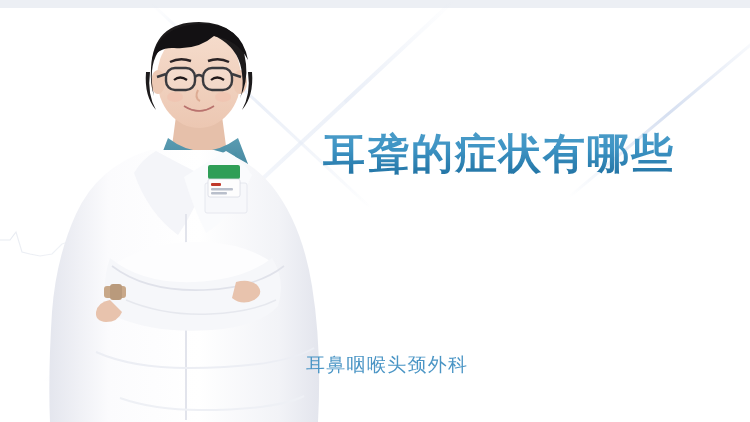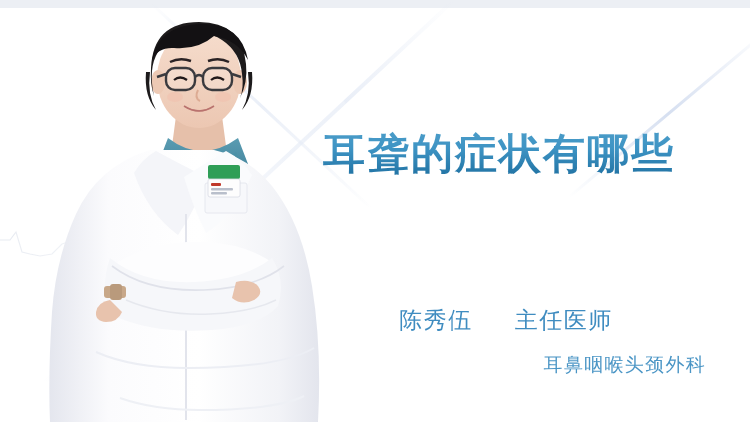--- a/index.html
+++ b/index.html
@@ -119,21 +119,21 @@
     font-size: 23px;
     letter-spacing: 1.5px;
     white-space: nowrap;
   }
   .doctor-line .gap { display: inline-block; width: 26px; }
 
   .dept-line {
     position: absolute;
     left: 306px; top: 352px;
     width: 400px;
-    text-align: right;
+    text-align: left;
     color: #4a95c5;
     font-size: 19px;
     letter-spacing: 1.3px;
     white-space: nowrap;
   }
 </style>
 </head>
 <body>
 
 <div id="stage">
@@ -254,21 +254,16 @@
       <path d="M184 106 q15 10 30 0" stroke="#b9736e" stroke-width="1.6" fill="none"></path>
 
       <ellipse cx="175" cy="97" rx="8" ry="5" fill="#f0bfad" opacity="0.55"></ellipse>
       <ellipse cx="223" cy="97" rx="8" ry="5" fill="#f0bfad" opacity="0.55"></ellipse>
     </svg>
   </div>
 
   <div class="headline">耳聋的症状有哪些</div>
 
 
-  <div class="doctor-line">
-    <span>陈秀伍</span>
-    <span class="gap"></span>
-    <span>主任医师</span>
-  </div>
 
   <div class="dept-line">耳鼻咽喉头颈外科</div>
 
 </div>
 
 </body></html>

